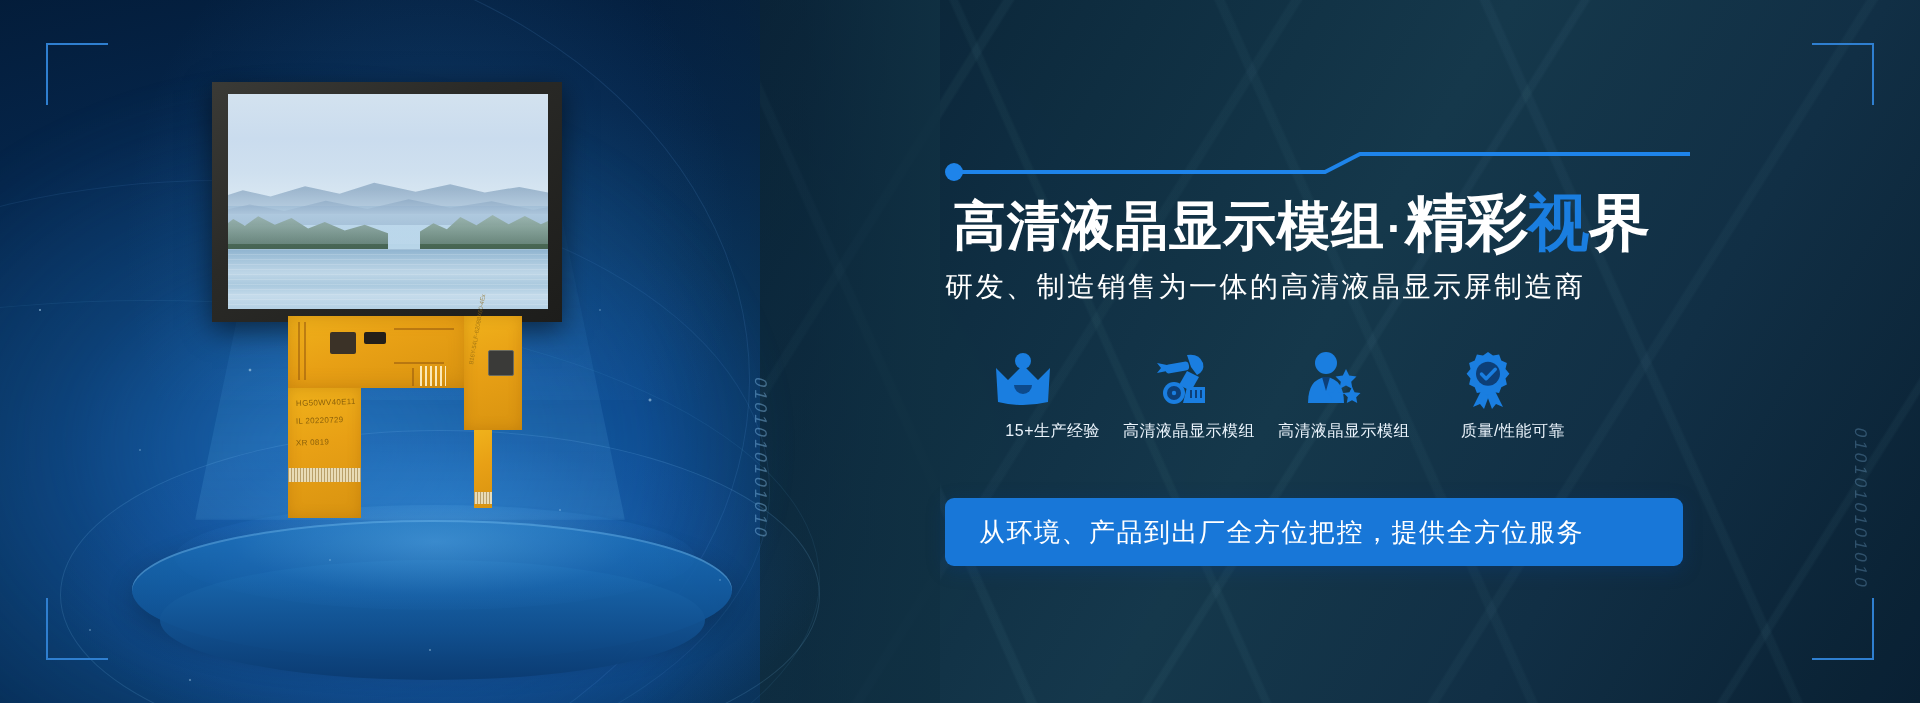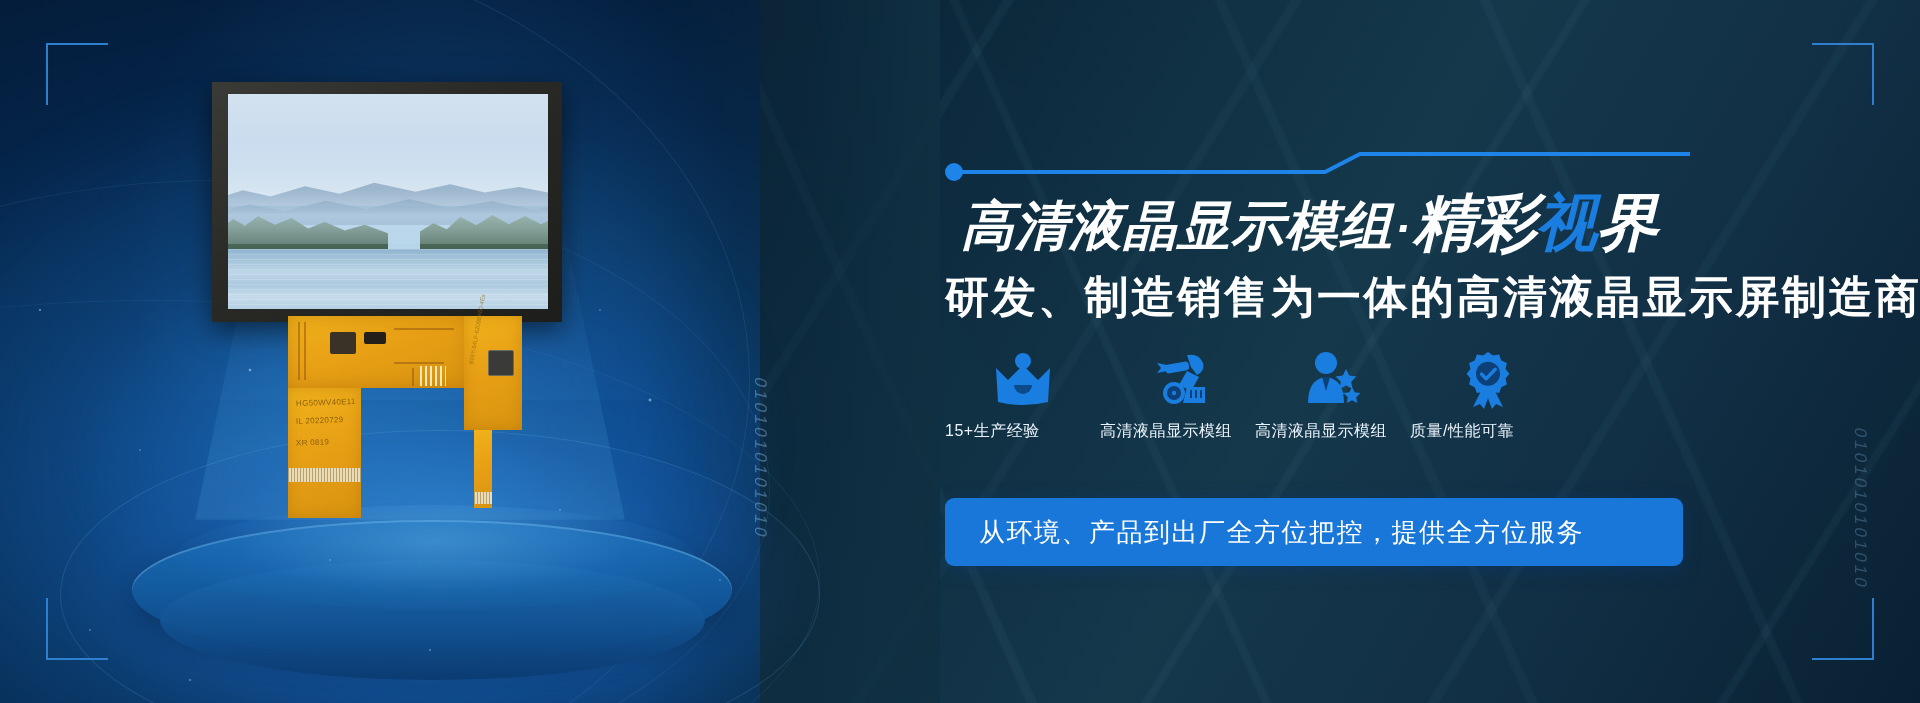--- a/index.html
+++ b/index.html
@@ -199,40 +199,40 @@
 
   
   .content{ position:absolute; left:945px; top:0; width:930px; height:703px; }
 
   .accent-line{ position:absolute; left:0; top:150px; width:745px; height:42px; }
   .accent-dot{ position:absolute; left:0; top:13px; width:18px; height:18px;
     border-radius:50%; background:#1e84ea; }
   .accent-svg{ position:absolute; left:0; top:0; }
 
   .headline{
-    position:absolute; left:16px; top:192px;
+    position:absolute; left:8px; top:192px;
     white-space:nowrap;
     font-size:53px; font-weight:bold; color:#ffffff;
-    letter-spacing:1px; line-height:1;font-style:italic;
+    letter-spacing:1px; line-height:1;
   }
   .headline .dot-sep{ font-size:46px; padding:0 2px; }
   .brand{ font-size:62px; font-weight:bold; letter-spacing:-1px;
     -webkit-text-stroke:0px; }
   .brand .w{ color:#ffffff; }
   .brand .b{ color:#1a7ee0; }
 
   .subhead{
     position:absolute; left:0; top:268px;
     white-space:nowrap;
-    font-size:44px; font-weight:bold; color:#ffffff;
+    font-size:28px; font-weight:normal; color:#ffffff;
     letter-spacing:2.5px;
   }
 
   .features{ position:absolute; left:0; top:345px; width:620px; display:flex; }
-  .feature{ width:155px; text-align:left; }
+  .feature{ width:155px; text-align:right; }
   .feature .ic{ height:70px; display:flex; align-items:center; justify-content:center; }
   .feature .lbl{ margin-top:6px; font-size:16px; color:#eaf3fb; letter-spacing:.5px; }
 
   .cta{
     position:absolute; left:0; top:498px; width:738px; height:68px;
     background:#1877d8; border-radius:9px;
     display:flex; align-items:center; padding-left:34px;
     box-shadow:0 4px 18px rgba(10,60,130,.35);
   }
   .cta span{ font-size:26px; color:#fff; letter-spacing:1.5px; font-weight:500; }

